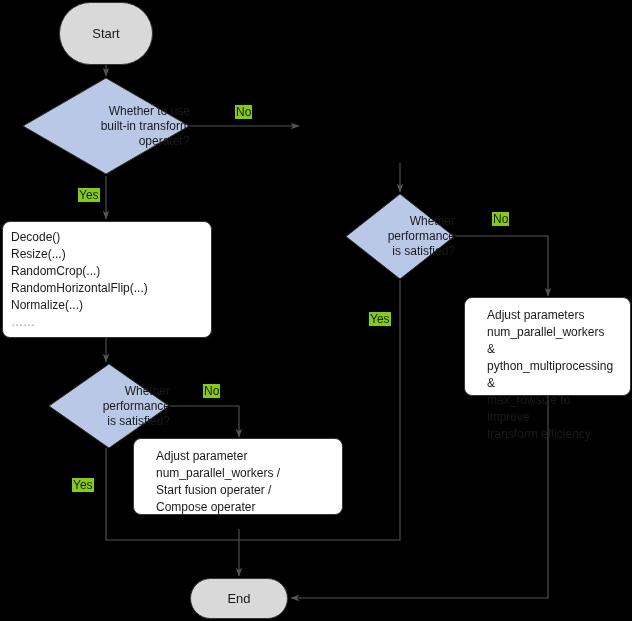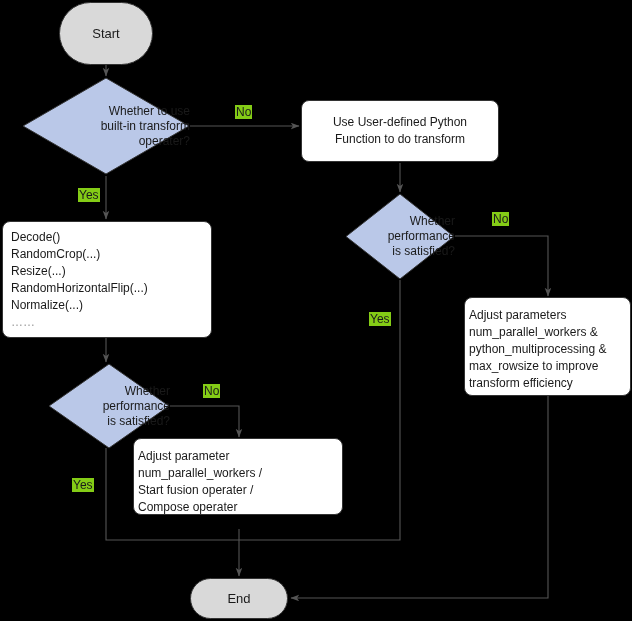--- a/index.html
+++ b/index.html
@@ -48,21 +48,21 @@
   .process.centered {
     display: flex;
     align-items: center;
     justify-content: center;
     text-align: center;
   }
   .process.listbox {
     padding: 7px 8px 14px 8px;
   }
   .process.padded {
-    padding: 9px 4px;
+    padding: 9px 22px;
   }
   .listline { white-space: nowrap; }
   .listline.dots { color: #9a9a9a; letter-spacing: 0px; }
   
   .decision {
     display: flex;
     align-items: center;
     justify-content: center;
   }
   .decision .dia {
@@ -137,31 +137,25 @@
     <svg class="dia" viewBox="0 0 168 98" preserveAspectRatio="none" xmlns="http://www.w3.org/2000/svg">
       <polygon points="84,1 167,49 84,97 1,49" fill="#bac8e8" stroke="#333333" stroke-width="1"></polygon>
     </svg>
     <div class="dlabel">
       <div>Whether to use</div>
       <div>built-in transform</div>
       <div>operater?</div>
     </div>
   </div>
 
-  <div class="node process centered" style="left:301px; top:100px; width:198px; height:62px;">
-    <div>
-      <div>Use User-defined Python</div>
-      <div>Function to do transform</div>
-    </div>
-  </div>
 
   <div class="node process listbox" style="left:2px; top:221px; width:210px; height:117px;">
     <div class="listline">Decode()</div>
+    <div class="listline">Resize(...)</div>
     <div class="listline">RandomCrop(...)</div>
-    <div class="listline">Resize(...)</div>
     <div class="listline">RandomHorizontalFlip(...)</div>
     <div class="listline">Normalize(...)</div>
     <div class="listline dots">……</div>
   </div>
 
   <div class="node decision" style="left:345px; top:193px; width:110px; height:87px;">
     <svg class="dia" viewBox="0 0 110 87" preserveAspectRatio="none" xmlns="http://www.w3.org/2000/svg">
       <polygon points="55,1 109,43.5 55,86 1,43.5" fill="#bac8e8" stroke="#333333" stroke-width="1"></polygon>
     </svg>
     <div class="dlabel">

